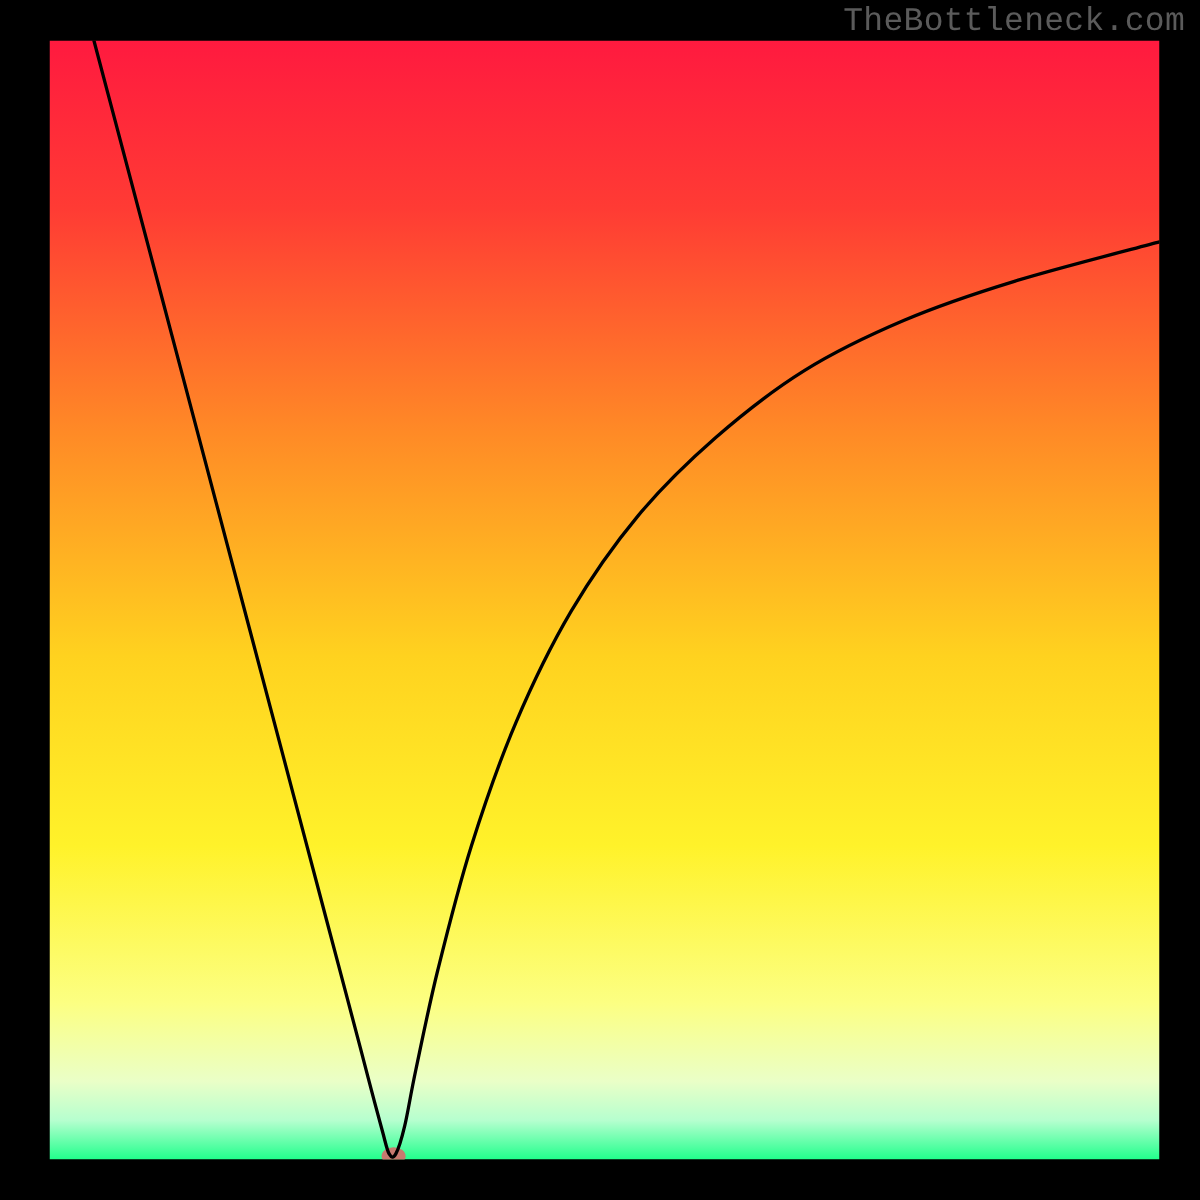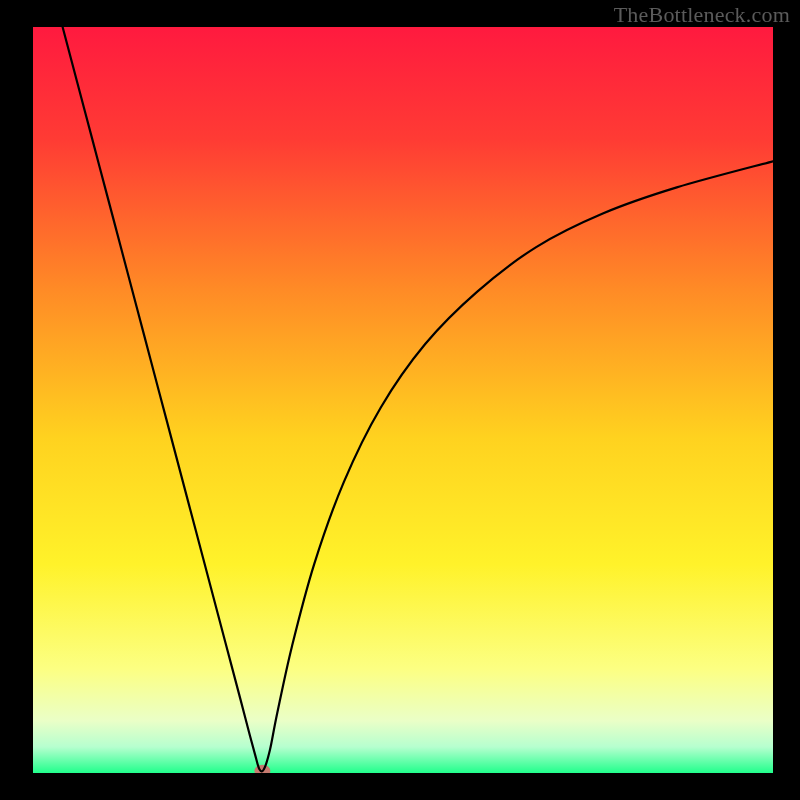--- a/index.html
+++ b/index.html
@@ -20,21 +20,21 @@
     background: #000;
   }
   .watermark {
     position: absolute;
     top: 2px;
     right: 10px;
     color: #5b5b5b;
     font-size: 22px;
     font-weight: 400;
     letter-spacing: 0.2px;
-    font-family: Liberation Serif, serif;
+    font-family: Liberation Mono, monospace;
   }
   .plot {
     position: absolute;
     left: 33px;
     top: 27px;
     width: 740px;
     height: 746px;
   }
   .plot svg {
     display: block;

